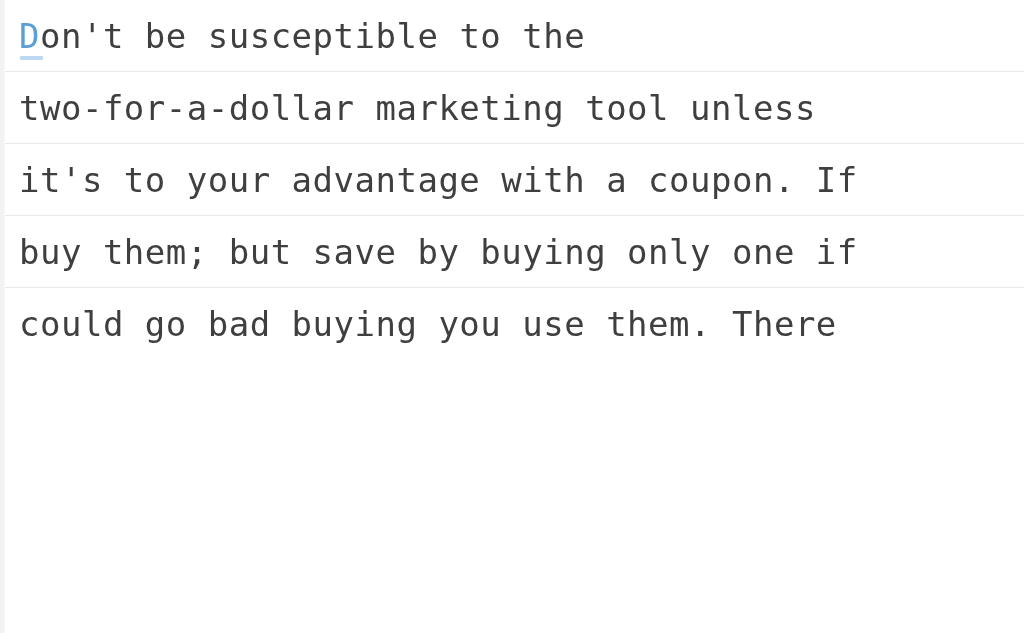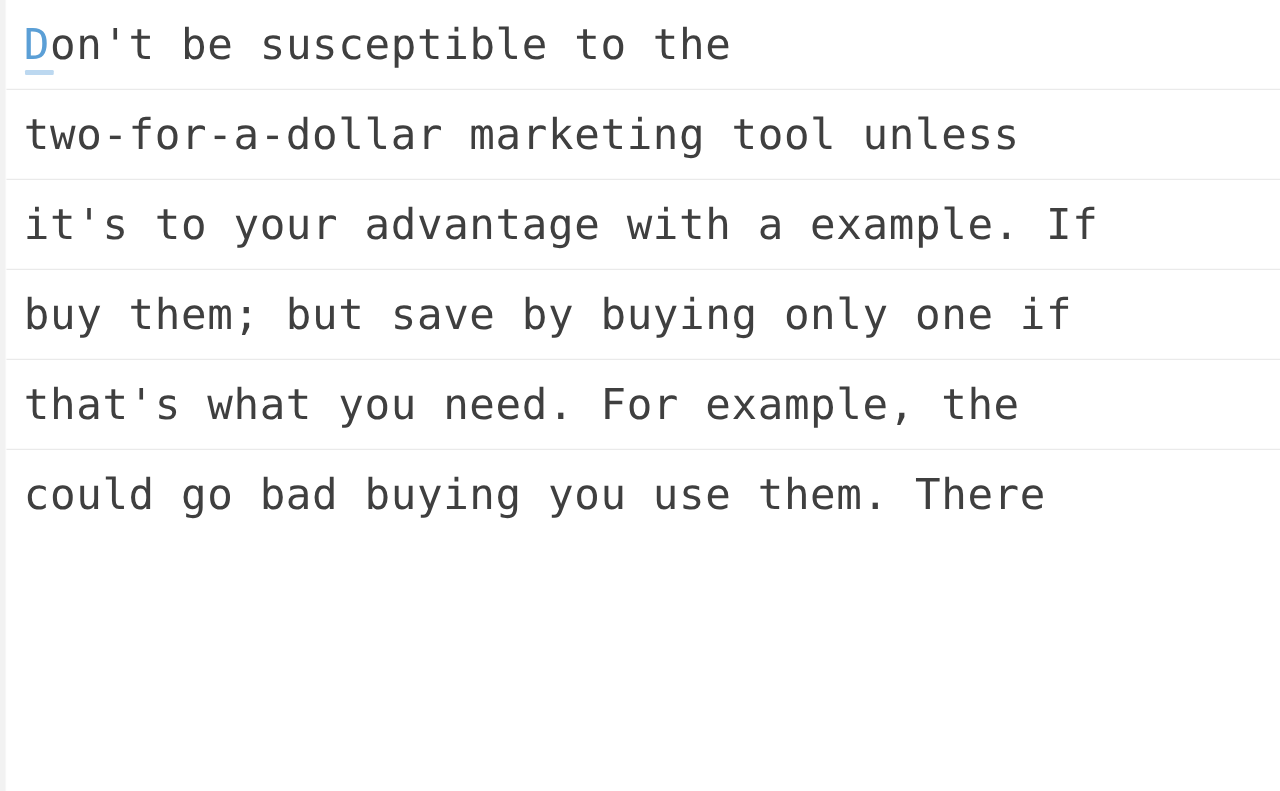--- a/index.html
+++ b/index.html
@@ -87,31 +87,28 @@
   <div class="text-line">
     <span class="line-text"><span class="active-char">D</span><span>on't be susceptible to the</span></span>
     <div id="reading-cursor"></div>
   </div>
 
   <div class="text-line">
     <span class="line-text">two-for-a-dollar marketing tool unless</span>
   </div>
 
   <div class="text-line">
-    <span class="line-text">it's to your advantage with a example. If</span>
+    <span class="line-text">it's to your advantage with a coupon. If</span>
   </div>
 
 
   <div class="text-line">
     <span class="line-text">buy them; but save by buying only one if</span>
   </div>
 
-  <div class="text-line">
-    <span class="line-text">that's what you need. For example, the</span>
-  </div>
 
 
 
   <div class="text-line">
     <span class="line-text">could go bad buying you use them. There</span>
   </div>
 
 </div>
 
 </body></html>

